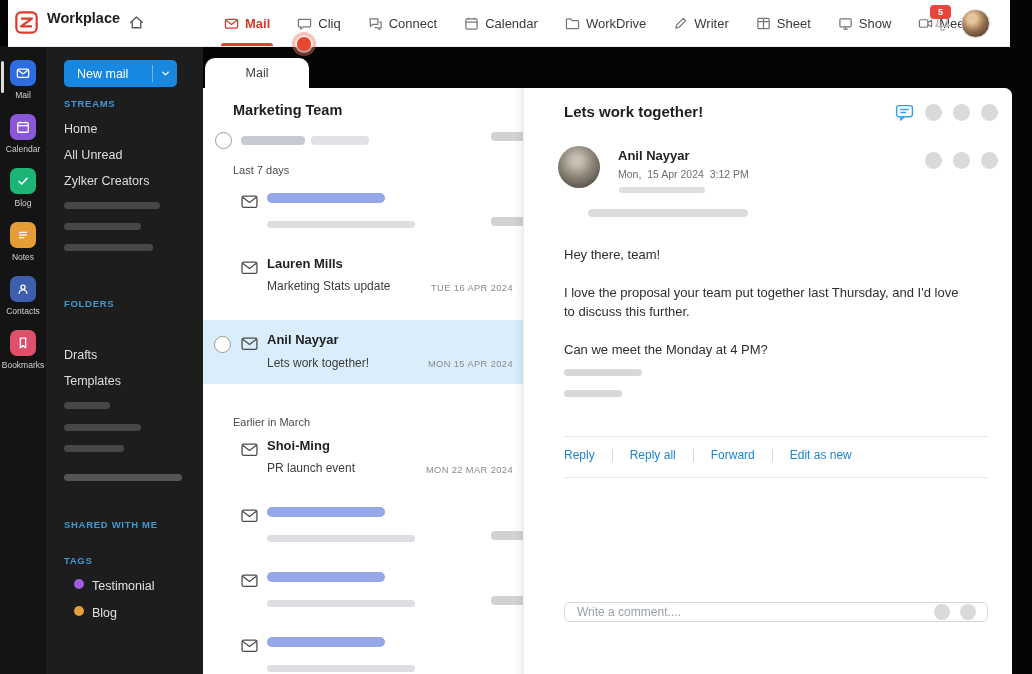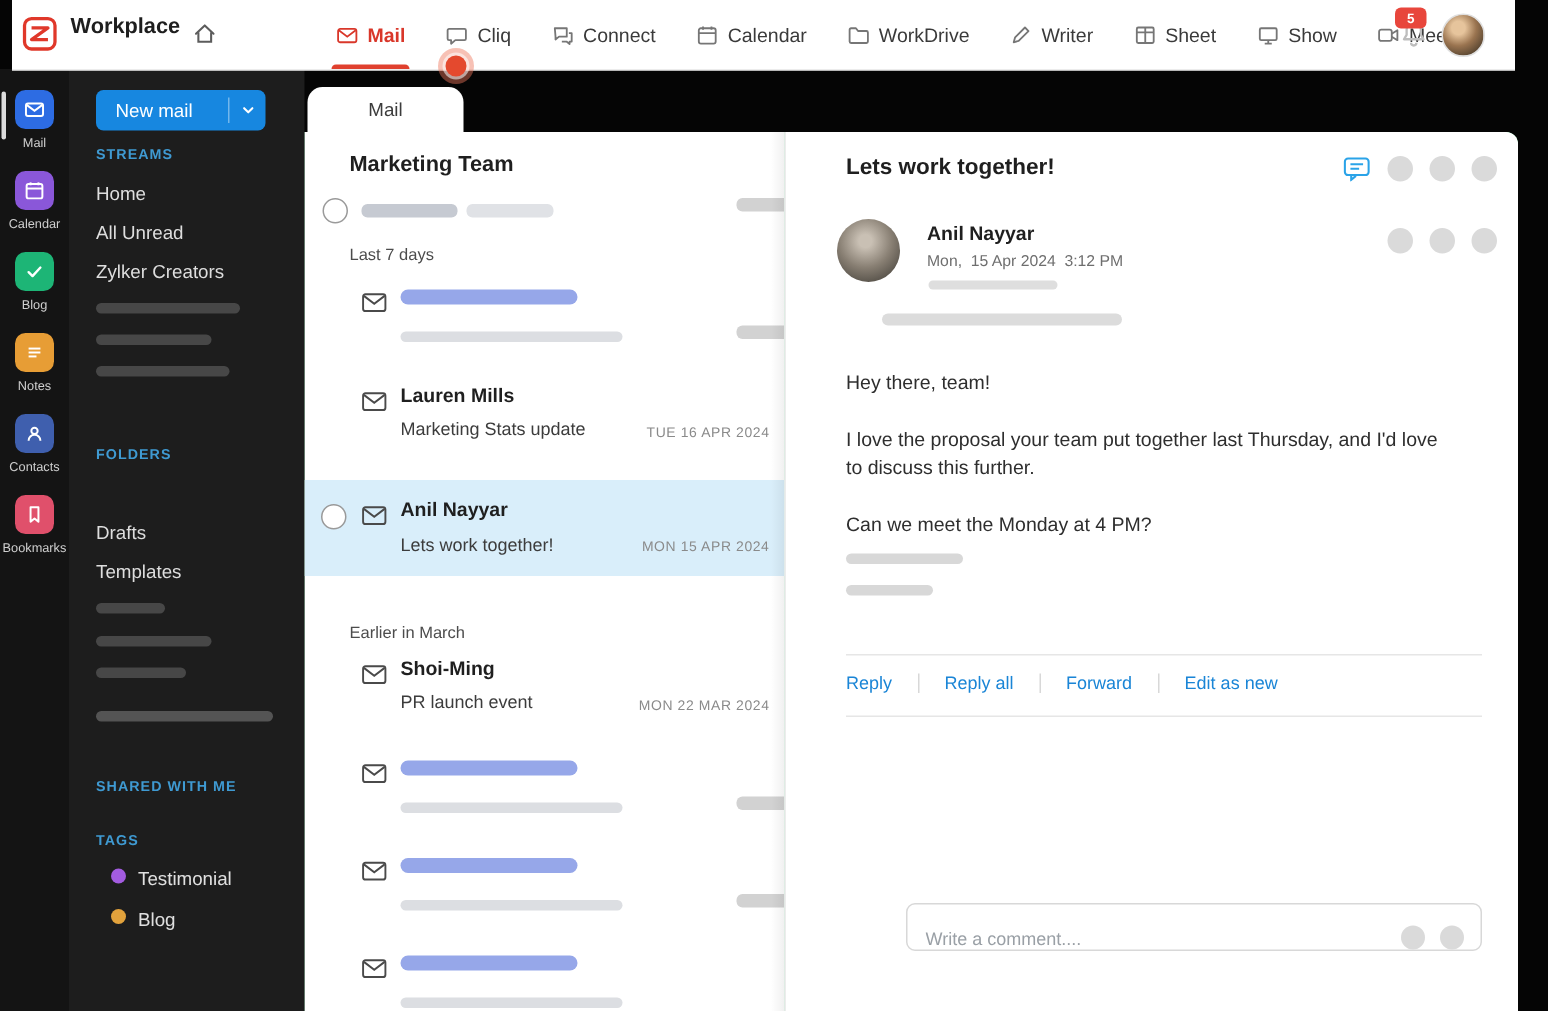--- a/index.html
+++ b/index.html
@@ -124,22 +124,22 @@
   }
   .sender-name{position:absolute;left:94px;top:60px;font-size:13px;font-weight:700;color:#1f1f1f;}
   .sent-at{position:absolute;left:94px;top:80px;font-size:10.5px;color:#6e6e6e;white-space:pre;}
   .body-text{position:absolute;left:40px;top:158px;width:404px;font-size:13px;color:#2e2e2e;line-height:1.45;}
   .body-text p{margin:0 0 19px 0;}
   .hr{position:absolute;left:40px;right:24px;height:1px;background:#e6e6e6;}
   .actions{position:absolute;left:40px;top:360px;display:flex;align-items:center;}
   .action-link{font-size:12px;color:#1a85d6;cursor:pointer;}
   .sep{width:1px;height:13px;background:#d8d8d8;margin:0 17px;}
   .comment-box{
-    position:absolute;left:40px;right:24px;top:514px;height:32px;box-sizing:border-box;
-    border:1px solid #d8d8d8;border-radius:6px;display:flex;align-items:flex-end;background:#fff;margin-left:40px;
+    position:absolute;left:40px;right:24px;top:514px;height:20px;box-sizing:border-box;
+    border:1px solid #d8d8d8;border-radius:6px;display:flex;align-items:center;background:#fff;
   }
   .comment-input{
     flex:1;border:none;outline:none;font-size:12px;color:#444;padding:0 12px;background:transparent;
     font-family:"Liberation Sans","DejaVu Sans",sans-serif;
   }
   .comment-input::placeholder{color:#9aa0a6;}
   .comment-circles{display:flex;gap:10px;padding-right:11px;}
 </style>
 </head>
 <body>

